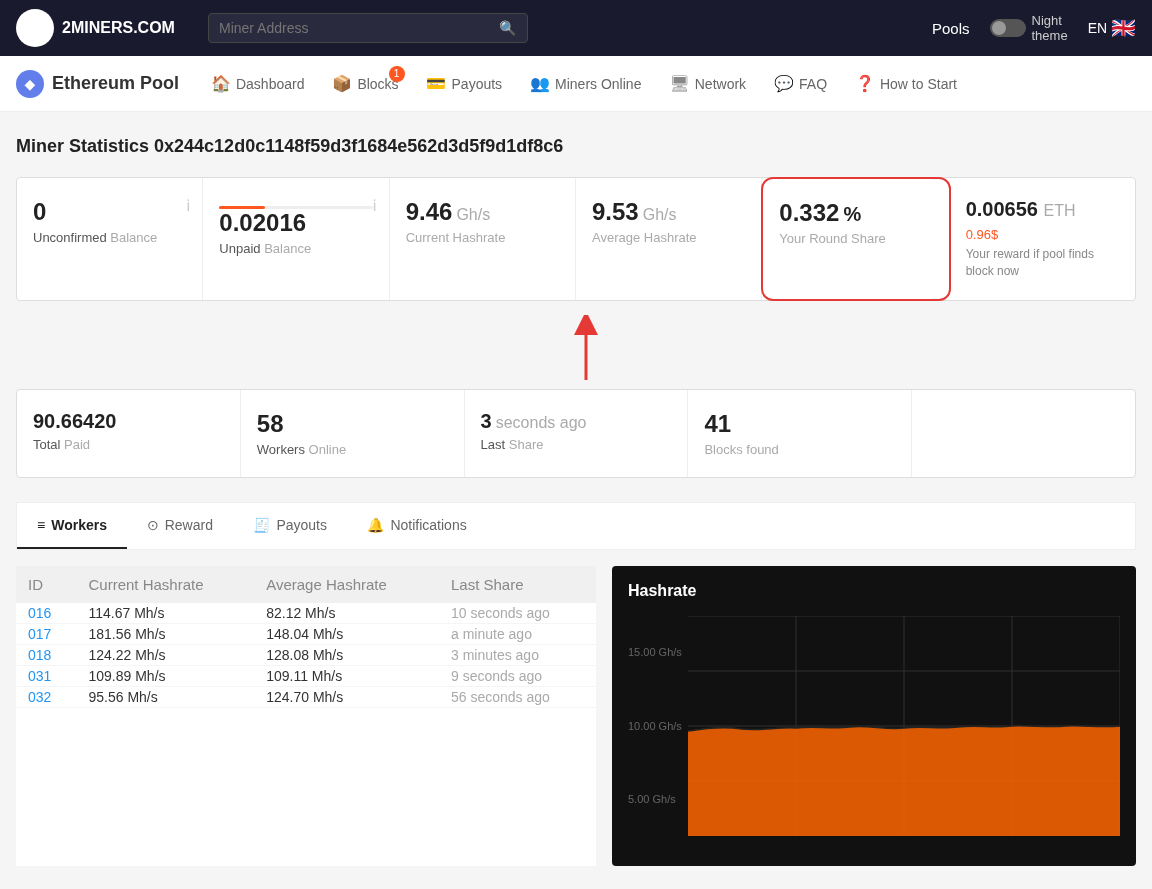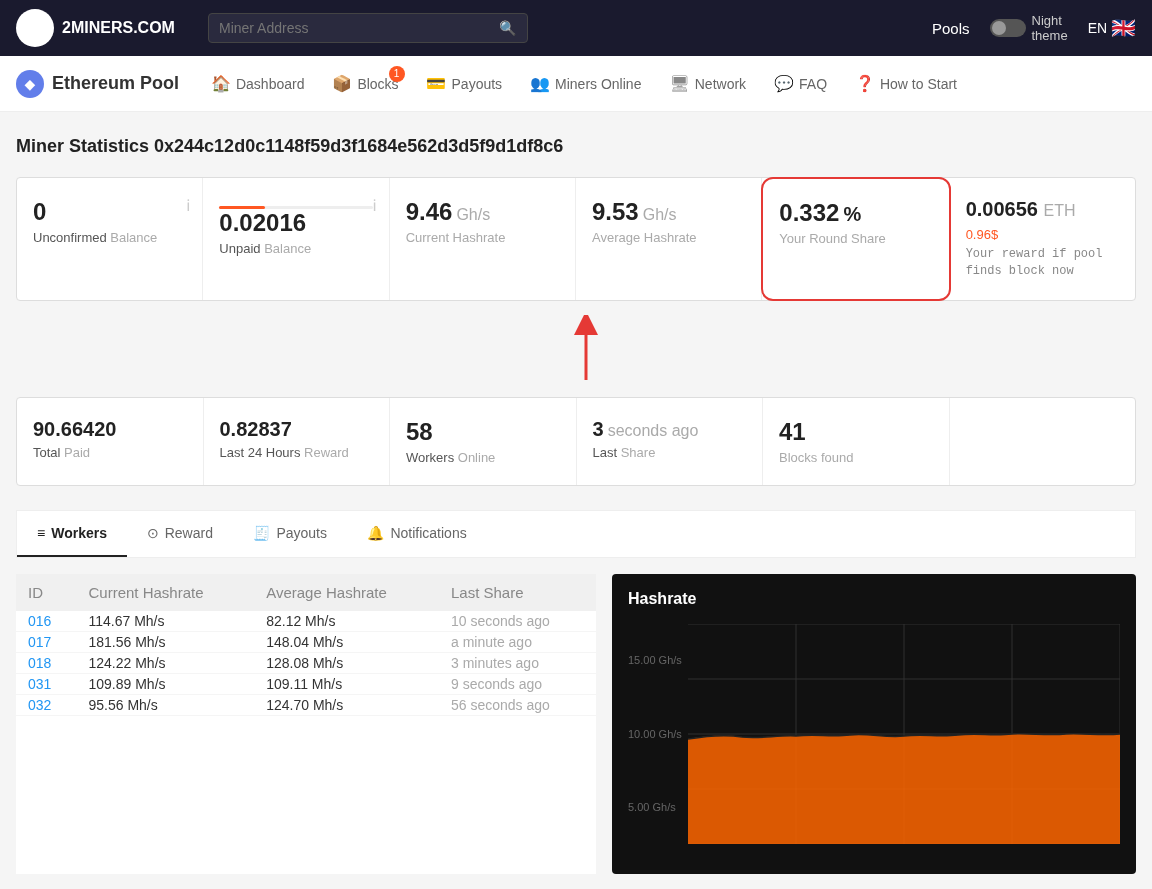--- a/index.html
+++ b/index.html
@@ -223,21 +223,21 @@
     .stat-info-icon {
       position: absolute;
       top: 16px;
       right: 12px;
       color: #ccc;
       font-size: 16px;
     }
     .eth-value { color: #222; font-size: 20px; font-weight: bold; }
     .eth-unit { color: #aaa; font-size: 16px; }
     .usd-value { color: #ff5722; font-size: 13px; margin-top: 6px; }
-    .reward-text { font-size: 12px; color: #888; margin-top: 4px; line-height: 1.4; font-family: Liberation Mono, monospace; }
+    .reward-text { font-size: 12px; color: #888; margin-top: 4px; line-height: 1.4; }
     .approx-text { font-size: 12px; color: #ff5722; margin-top: 6px; line-height: 1.4; }
 
     
     .progress-bar {
       height: 3px;
       background: #eee;
       border-radius: 2px;
       margin-top: 8px;
       position: relative;
     }
@@ -476,28 +476,24 @@
     <svg style="position:absolute; left:calc(50% - 20px); top:-10px; width:60px; height:70px;" viewBox="0 0 60 70">
       <defs>
         <marker id="arrowhead" markerWidth="8" markerHeight="8" refX="4" refY="4" orient="auto">
           <path d="M0,0 L8,4 L0,8 Z" fill="#e53935"></path>
         </marker>
       </defs>
       <line x1="30" y1="65" x2="30" y2="8" stroke="#e53935" stroke-width="3" marker-end="url(#arrowhead)"></line>
     </svg>
   </div>
 
-  <div class="stats-grid" style="margin-top:12px;justify-content:space-between;">
+  <div class="stats-grid" style="margin-top:4px;justify-content:space-between;">
     <div class="stat-card">
       <div class="stat-value" style="font-size:20px;">90.66420</div>
       <div class="stat-label"><span class="label-dark">Total </span>Paid</div>
-    </div>
-    <div class="stat-card">
-      <div class="stat-value" style="font-size:20px;">0.82837</div>
-      <div class="stat-label"><span class="label-dark">Last 24 Hours </span>Reward</div>
     </div>
     <div class="stat-card">
       <div class="stat-value">58</div>
       <div class="stat-label"><span class="label-dark">Workers </span>Online</div>
     </div>
     <div class="stat-card">
       <div class="stat-value" style="font-size:20px;">3 <span class="unit">seconds ago</span></div>
       <div class="stat-label"><span class="label-dark">Last </span>Share</div>
     </div>
     <div class="stat-card">

